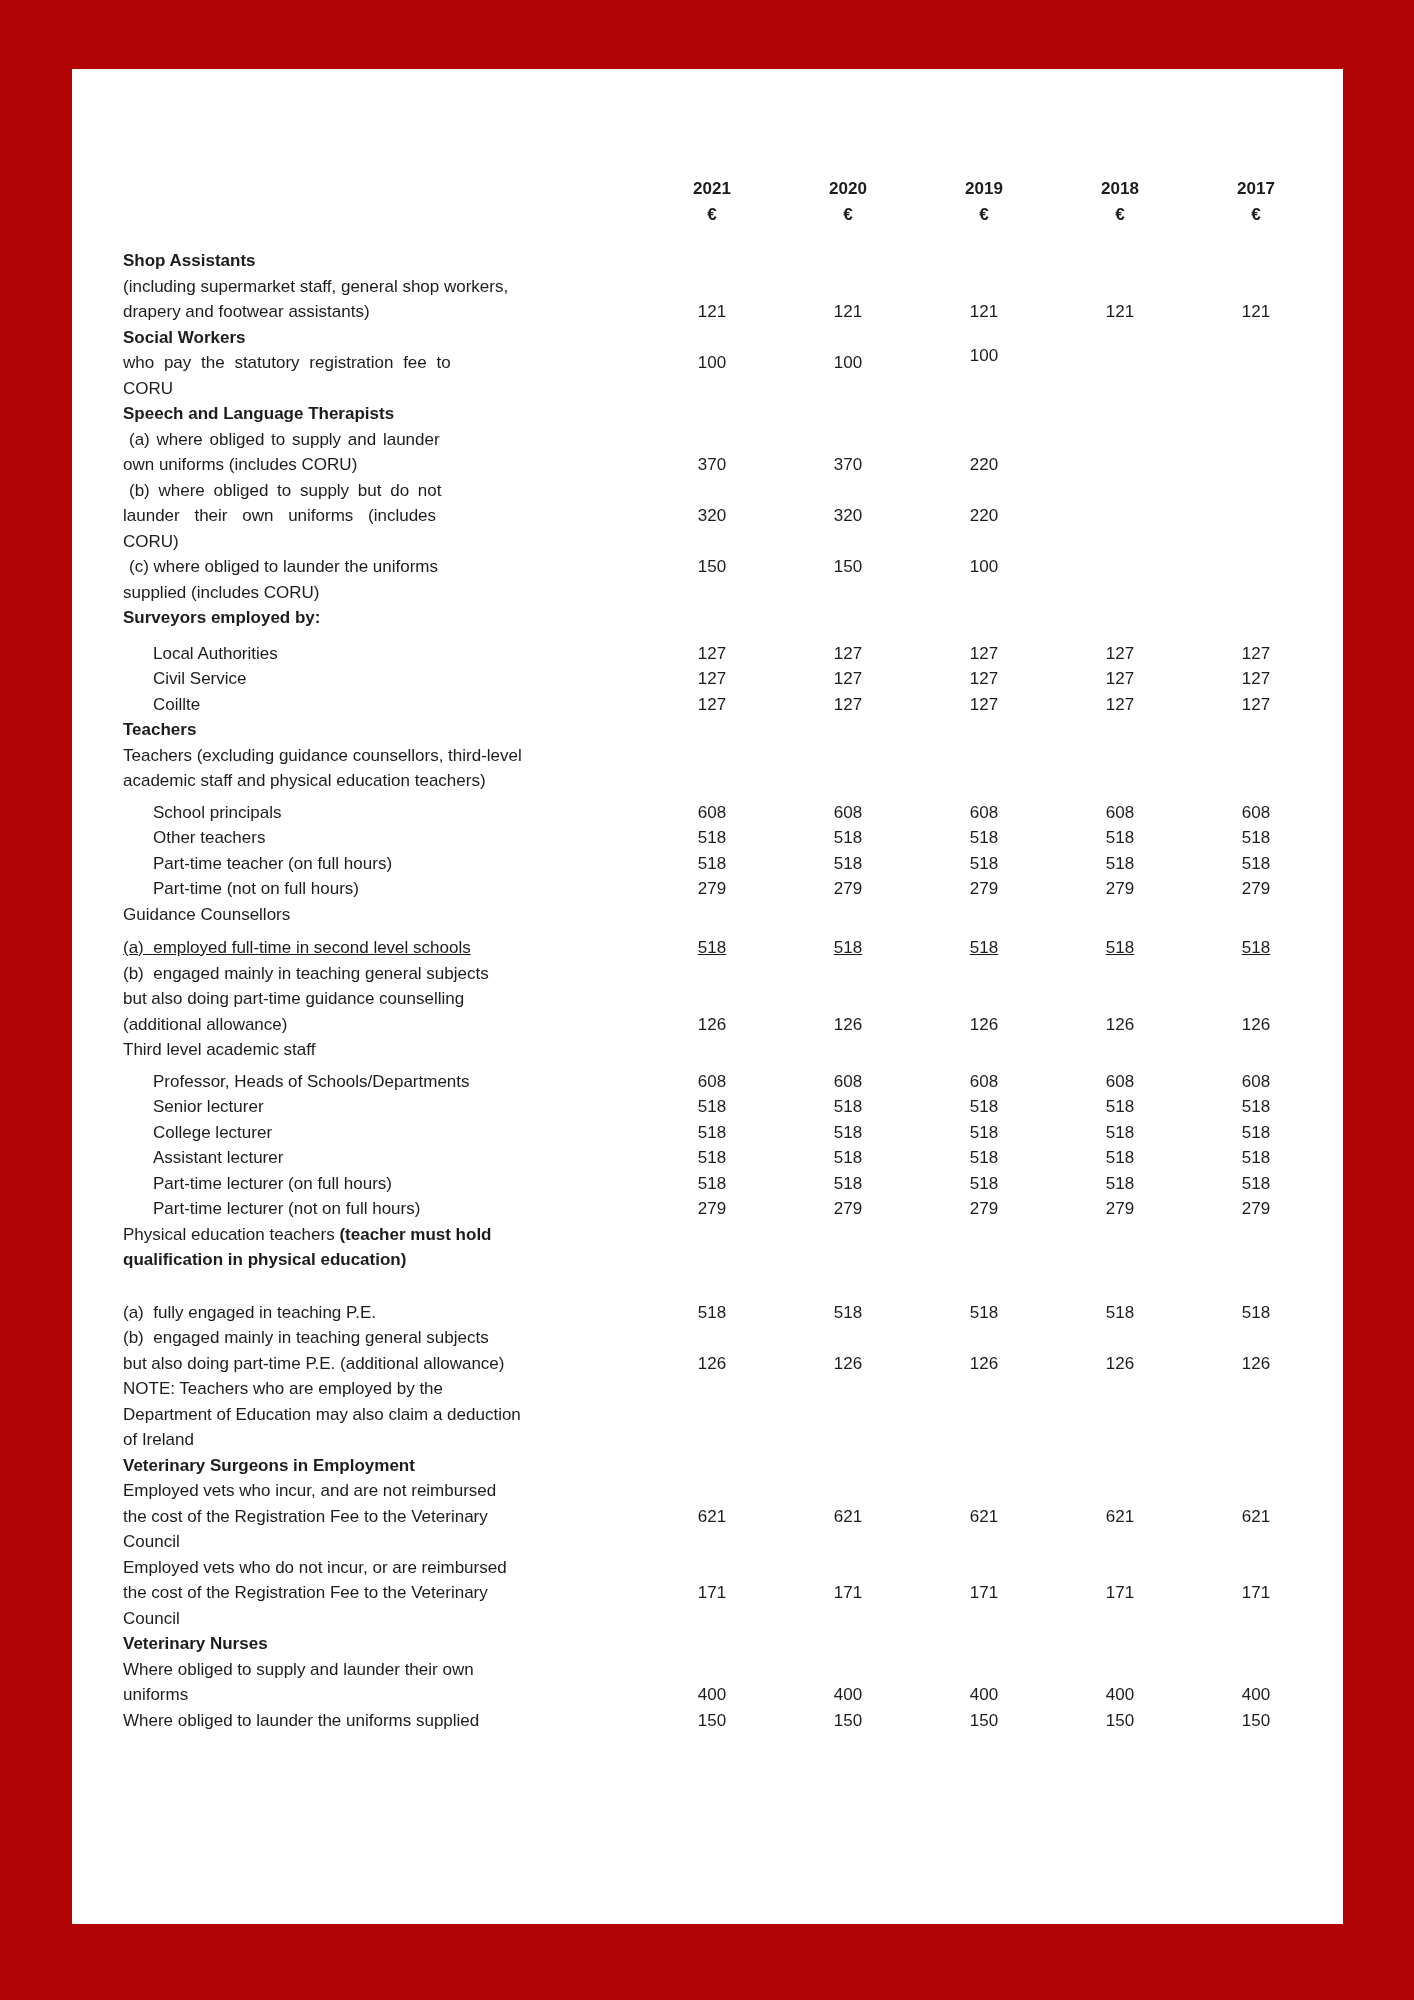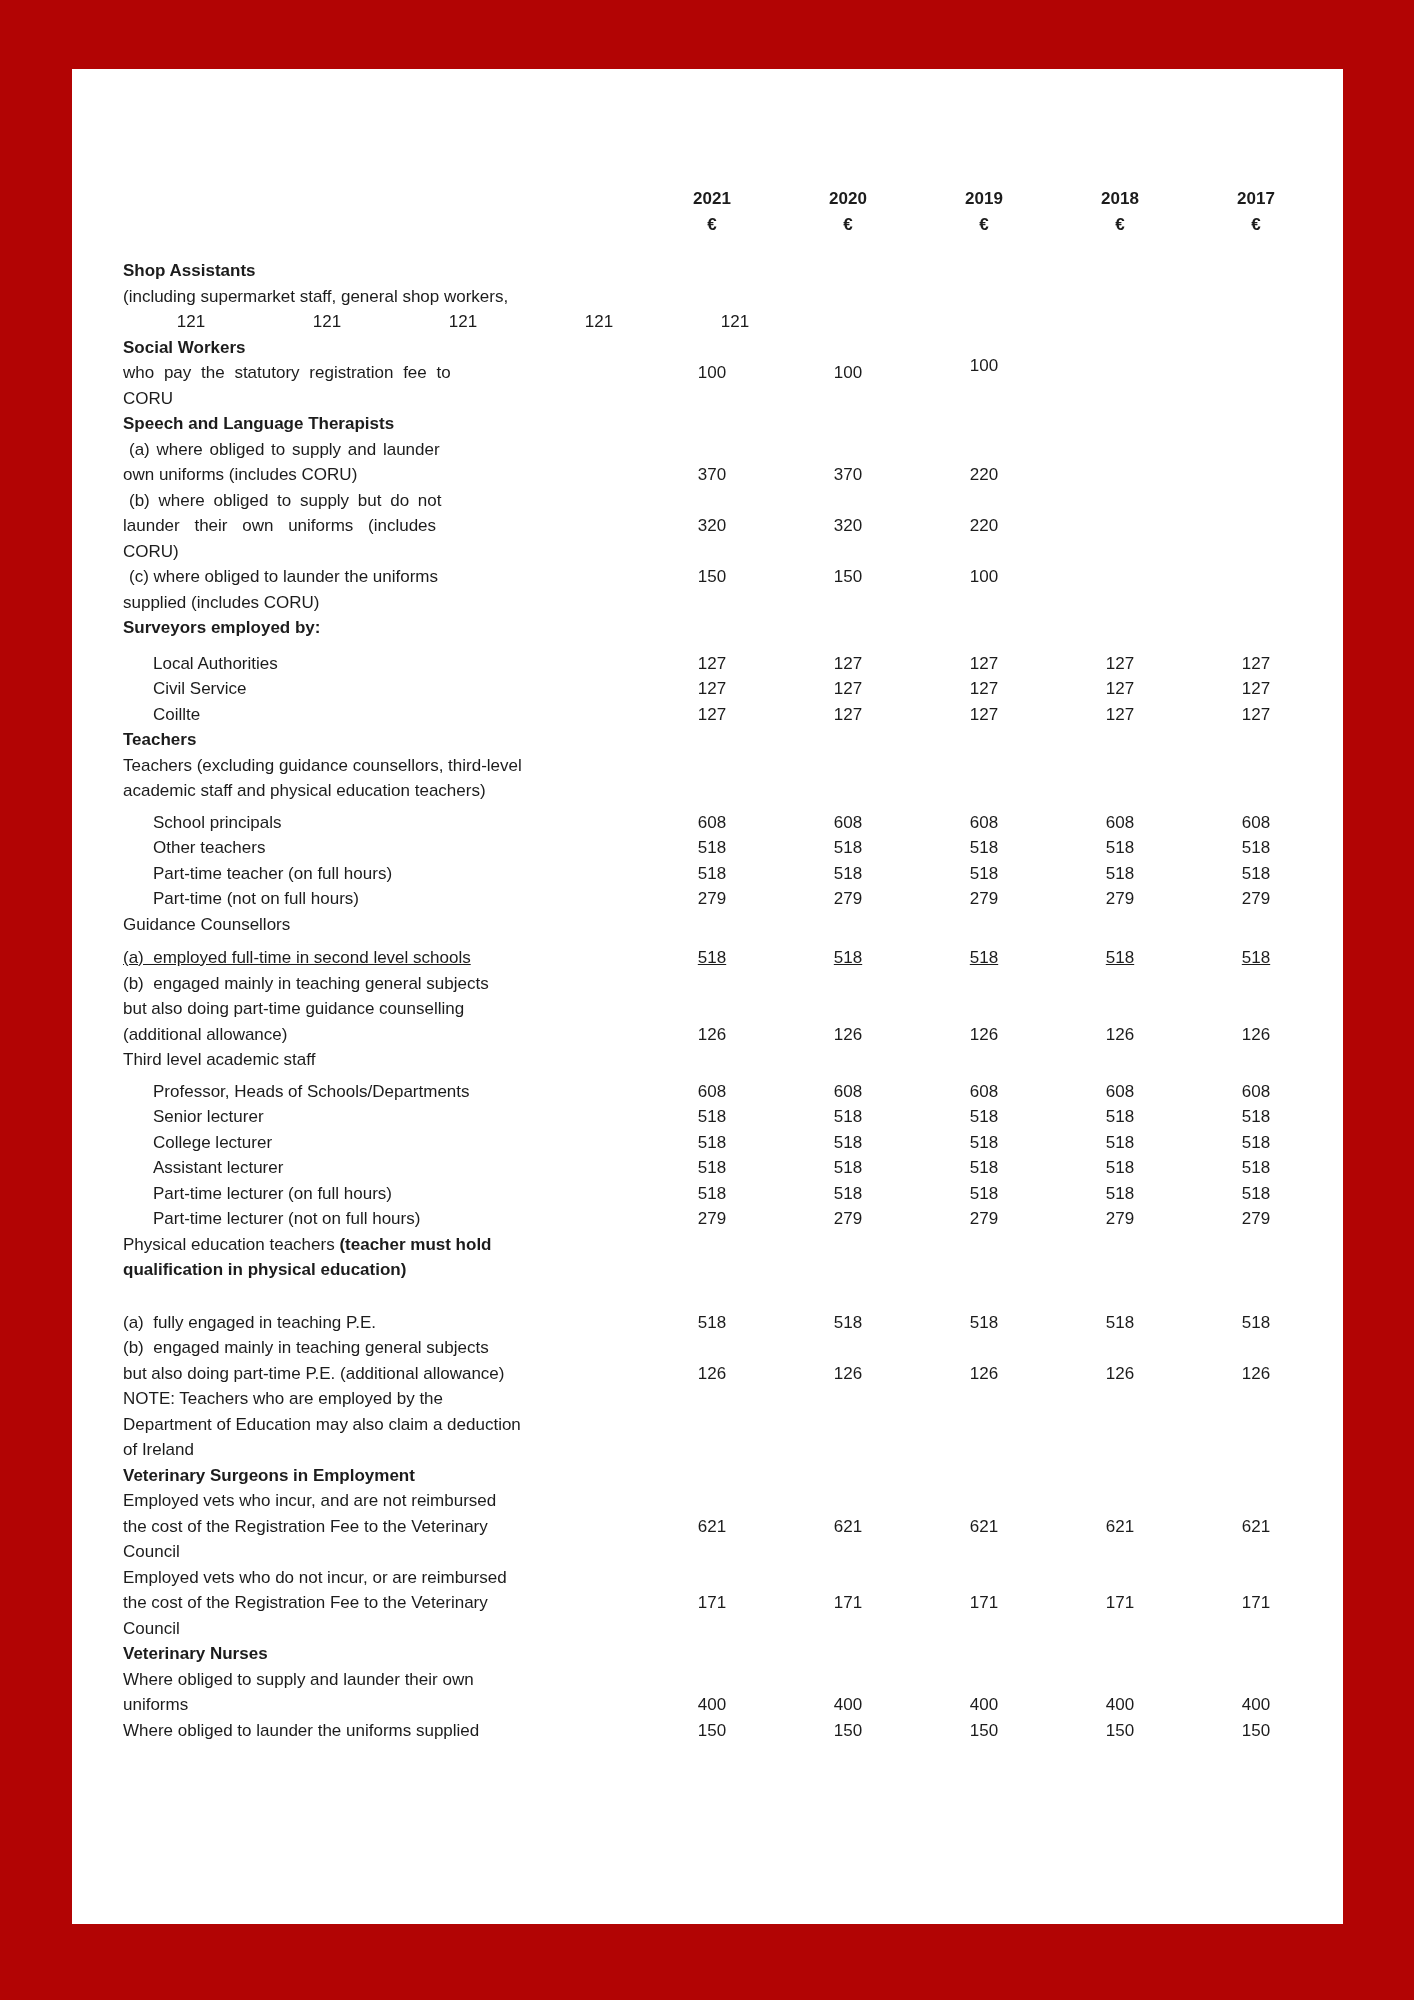--- a/index.html
+++ b/index.html
@@ -12,21 +12,21 @@
   .paper {
     position:absolute; left:72px; top:69px;
     width:1271px; height:1855px;
     background:#ffffff;
   }
   .content {
     position:absolute; left:51px; top:101px; width:1201px;
     font-size:17px; line-height:25.5px; color:#1c1c1c;
   }
   .hrow { display:flex; line-height:26px; }
-  .hrow.years { margin-top:16px;justify-content:flex-end; }
+  .hrow.years { margin-top:6px;justify-content:flex-end; }
   .hrow.euros { margin-bottom:20px; }
   .hspacer { width:521px; flex:none; }
   .ycell {
     width:136px; flex:none; text-align:center; font-weight:700;
   }
   .row { display:flex; }
   .row-label {
     width:521px; flex:none; box-sizing:border-box;
     white-space:pre; overflow:visible;
   }
@@ -66,20 +66,21 @@
         </div>
         <div class="row">
           <div class="row-label">(including supermarket staff, general shop workers,</div>
           <div class="vcell"></div>
           <div class="vcell"></div>
           <div class="vcell"></div>
           <div class="vcell"></div>
           <div class="vcell"></div>
         </div>
         <div class="row">
+          <div class="row-label">drapery and footwear assistants)</div>
           <div class="vcell">121</div>
           <div class="vcell">121</div>
           <div class="vcell">121</div>
           <div class="vcell">121</div>
           <div class="vcell">121</div>
         </div>
         <div class="row">
           <div class="row-label" style="font-weight: 700;">Social Workers</div>
           <div class="vcell"></div>
           <div class="vcell"></div>

